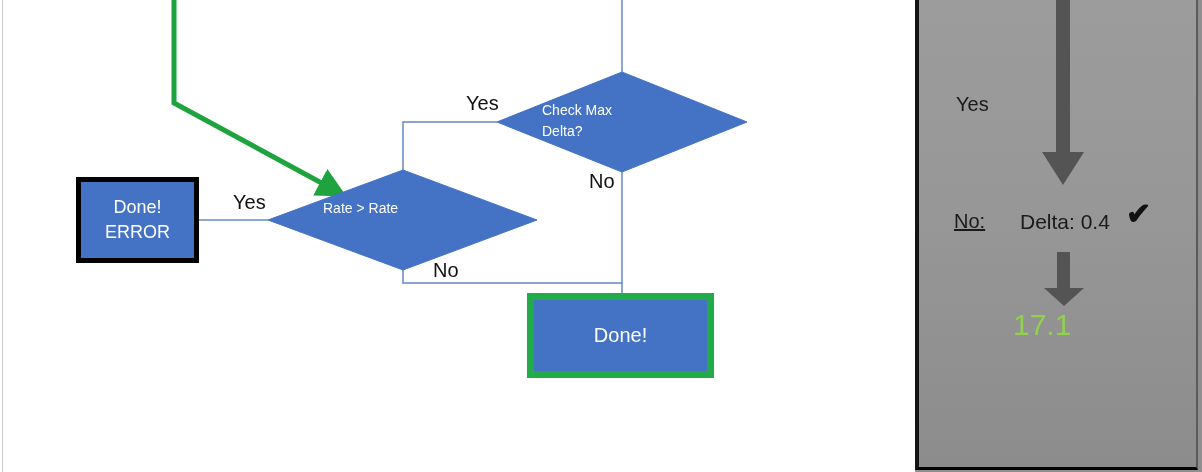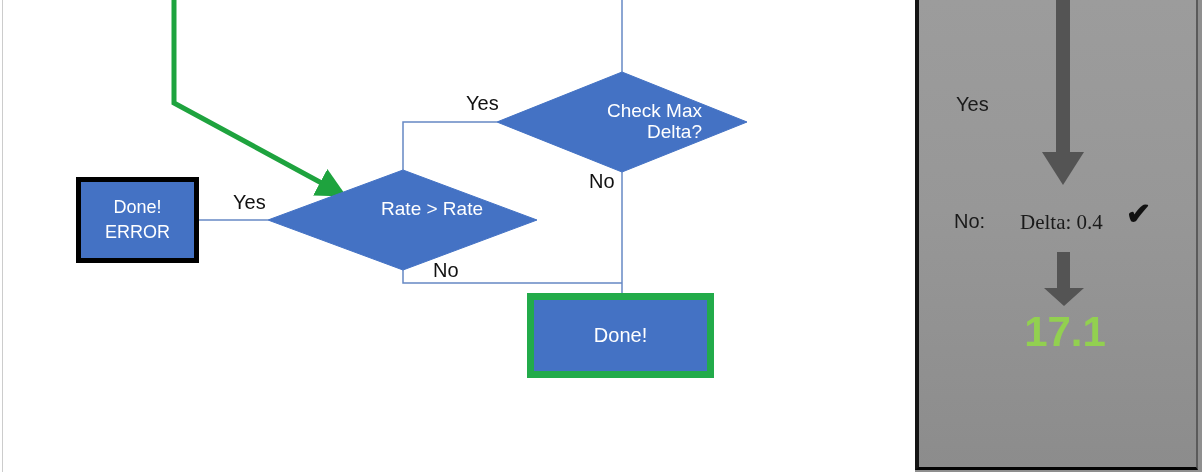--- a/index.html
+++ b/index.html
@@ -14,23 +14,23 @@
   .abs{position:absolute;}
   
   #slide-edge{
     left:2px;top:0;width:1px;height:472px;background:#cccccc;
   }
   
   #diagram-svg{left:0;top:0;}
   
   .diamond-text{
     color:#ffffff;
-    font-size:19px;
+    font-size:14px;
     line-height:21px;
-    text-align:right;
+    text-align:left;
     width:160px;
   }
   
   .branch-label{
     color:#111111;
     font-size:20px;
     font-weight:400;
   }
   
   #done-error-box{
@@ -62,22 +62,22 @@
     border-right:2px solid #5a5a5a;
     border-bottom:3px solid #050505;
   }
   .panel-text{color:#1a1a1a;font-size:20px;}
   #panel-check{
     left:1126px;top:196px;
     font-size:30px;font-weight:bold;color:#111111;
   }
   #panel-result{
     left:1013px;top:308px;width:104px;
-    text-align:center;
-    font-size:42px;font-weight:bold;
+    text-align:left;
+    font-size:30px;font-weight:normal;
     color:#92d050;
   }
   
   .arrow-shaft{background:#545454;}
   #big-arrow-shaft{left:1056px;top:0;width:14px;height:153px;}
   #big-arrow-head{
     left:1042px;top:152px;width:0;height:0;
     border-left:21px solid transparent;
     border-right:21px solid transparent;
     border-top:33px solid #545454;
@@ -138,22 +138,22 @@
   </div>
 
   <div class="abs" id="panel-bg"></div>
   <div class="abs" id="side-panel"></div>
 
   <div class="abs arrow-shaft" id="big-arrow-shaft"></div>
   <div class="abs" id="big-arrow-head"></div>
 
   <div class="abs panel-text" style="left:956px;top:93px;">Yes</div>
 
-  <div class="abs panel-text" style="left:954px;top:210px;">No:</div>
-  <div class="abs panel-text" style="left:1020px;top:210px;font-size:21px;font-family:Liberation Serif, serif;">Delta: 0.4</div>
+  <div class="abs panel-text" style="left:954px;top:210px;text-decoration:underline;">No:</div>
+  <div class="abs panel-text" style="left:1020px;top:210px;font-size:21px;">Delta: 0.4</div>
   <div class="abs" id="panel-check">✔</div>
 
   <div class="abs arrow-shaft" id="small-arrow-shaft"></div>
   <div class="abs" id="small-arrow-head"></div>
 
   <div class="abs" id="panel-result">17.1</div>
 
 </div>
 
 </body></html>

